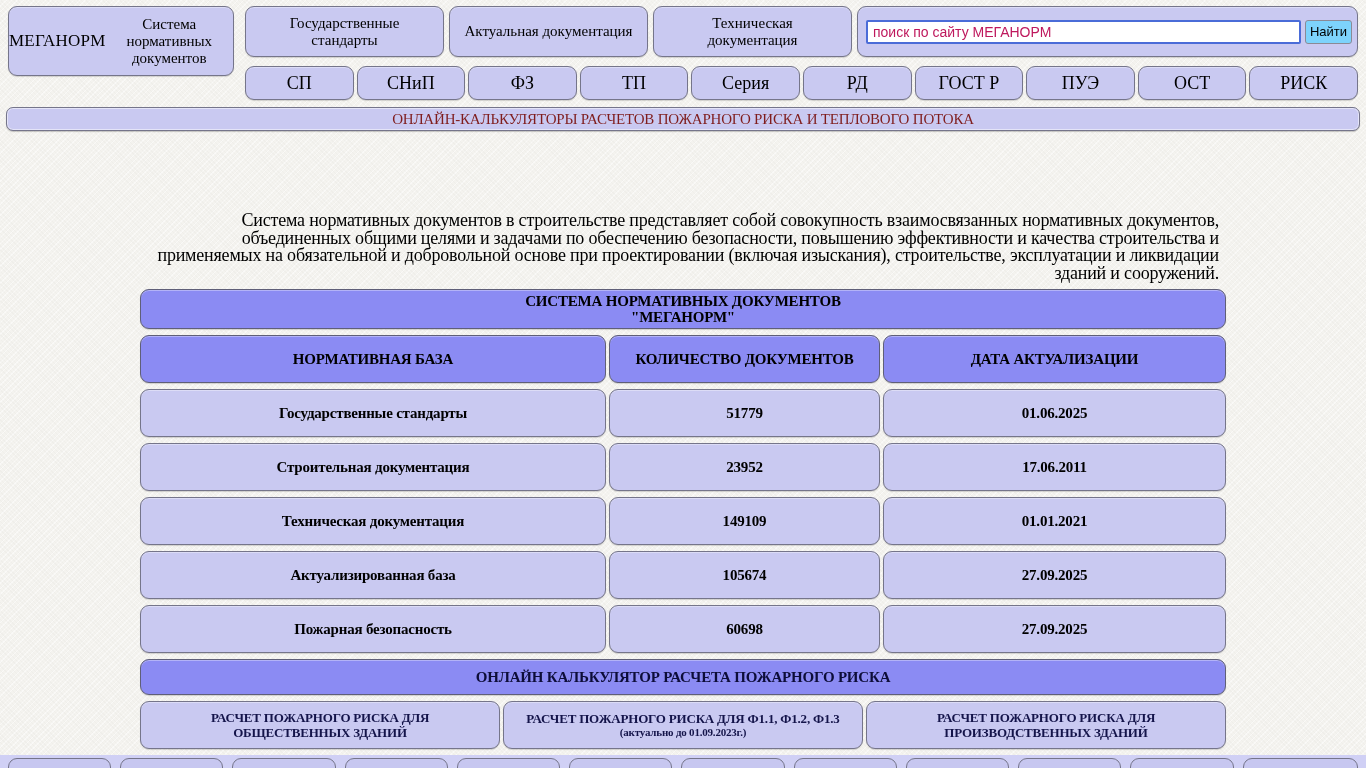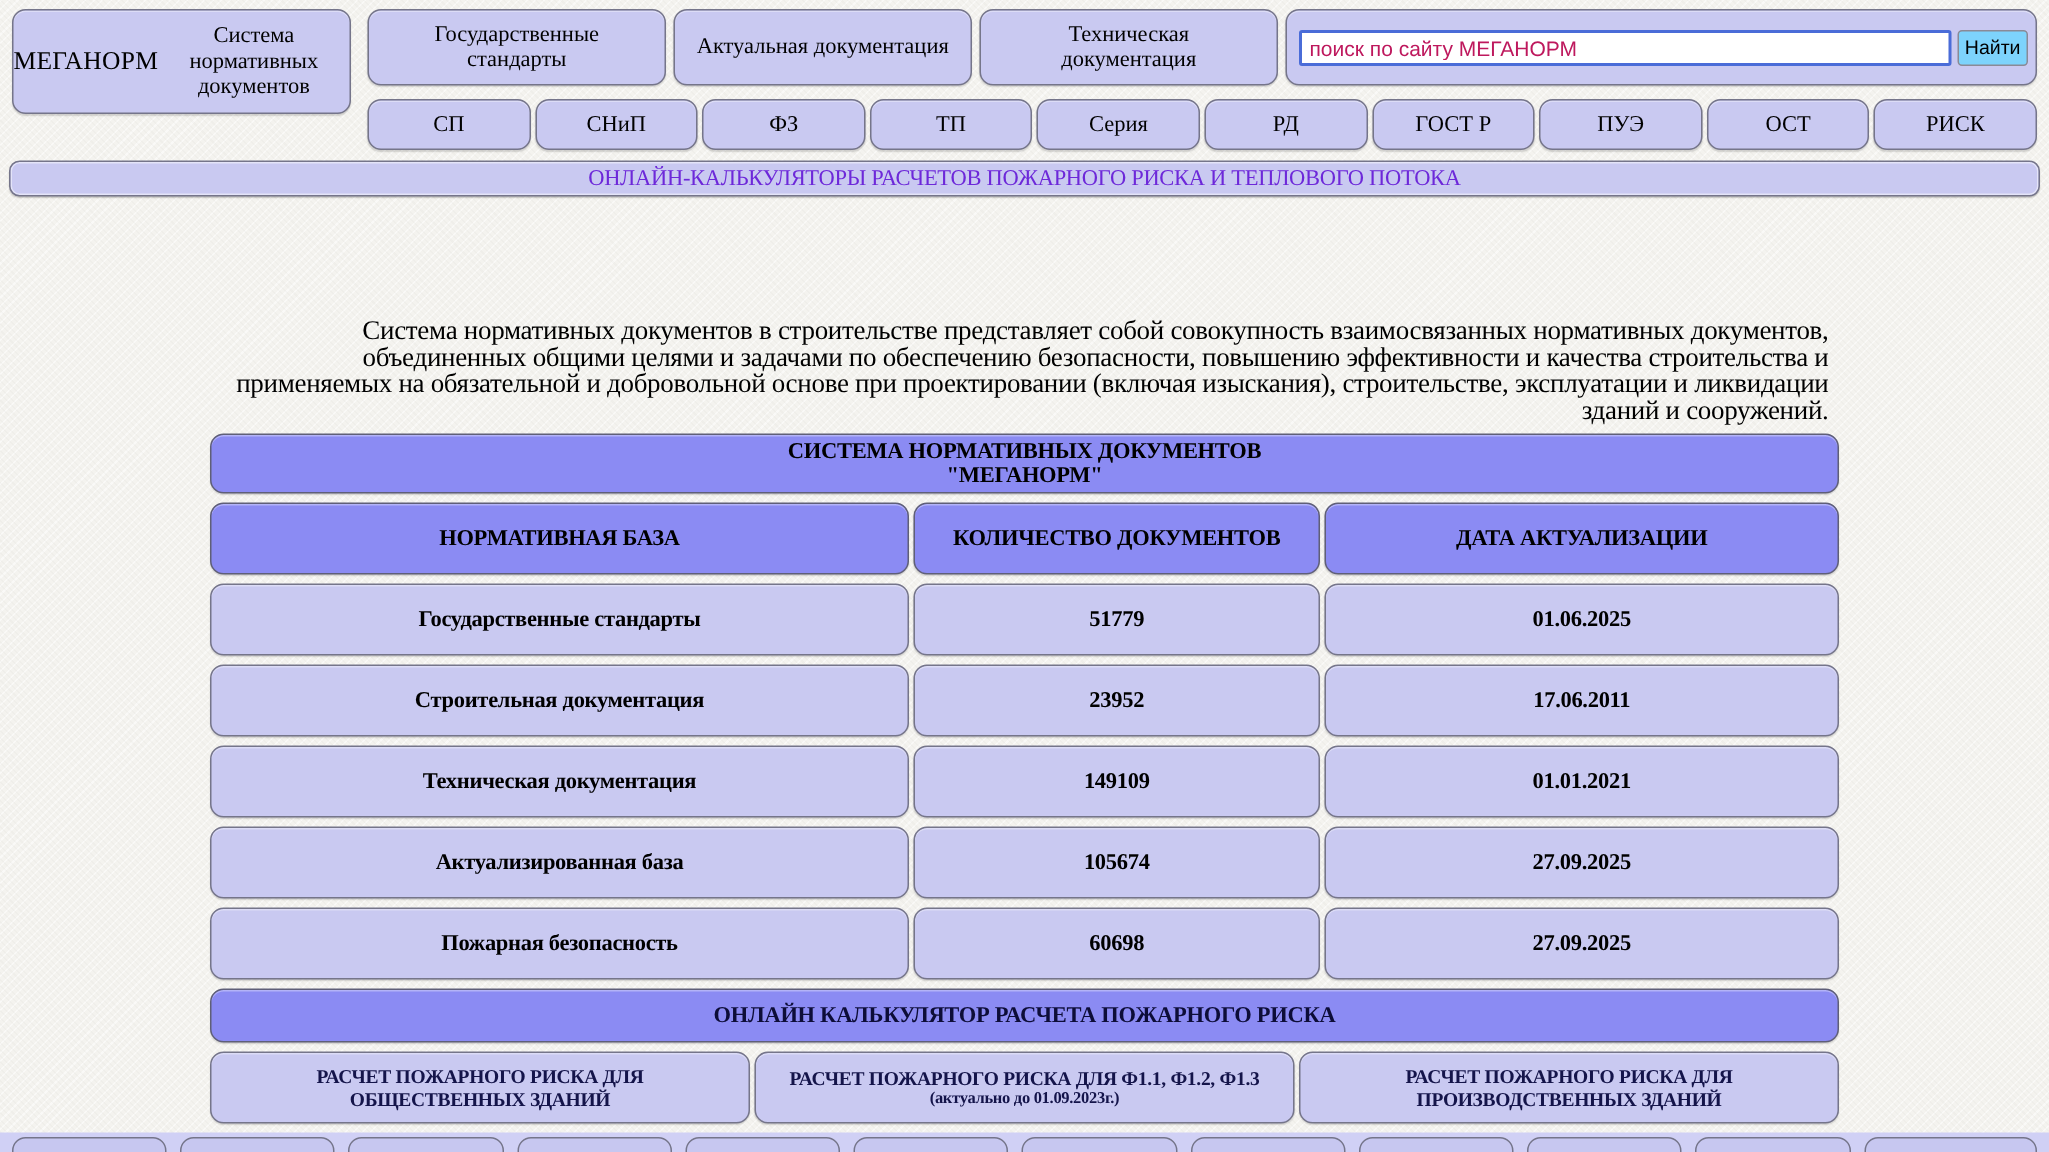--- a/index.html
+++ b/index.html
@@ -48,27 +48,27 @@
     padding:0 5px; background:#fff; outline:none;
   }
   .search-btn {
     font-family:"Liberation Sans", sans-serif; font-size:13px; color:#000;
     background:#7dd3fc; border:1px solid #8a8a96; border-radius:3px;
     height:24px; padding:0 4px; cursor:pointer;
   }
   .nav-secondary { display:flex; gap:3px; height:34px; }
   .nav-btn2 {
     flex:1; display:flex; align-items:center; justify-content:center;
-    font-size:15px; cursor:pointer;
+    font-size:18px; cursor:pointer;
   }
   
   .banner {
     margin:7px 6px 0 6px; height:24px;
     display:flex; align-items:center; justify-content:center;
-    font-size:15px; color:#6d28d9; letter-spacing:-0.2px;
+    font-size:15px; color:#7f1d1d; letter-spacing:-0.2px;
     border-radius:7px;
     box-shadow: inset 0 0 0 1px rgba(255,255,255,0.5), 0 1px 1px rgba(0,0,0,0.2);
   }
   
   .intro {
     width:1072px; margin:81px auto 0 auto;
     text-align:right; font-size:18px; line-height:17.5px; letter-spacing:-0.2px;
   }
   
   .doc-table { width:1086px; margin:7px auto 0 auto; display:flex; flex-direction:column; gap:6px; }

